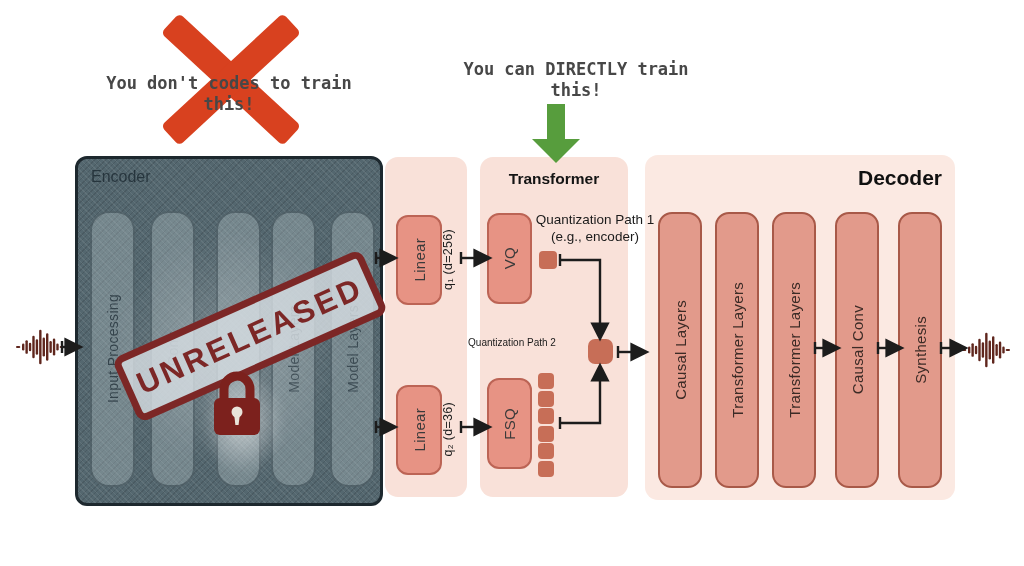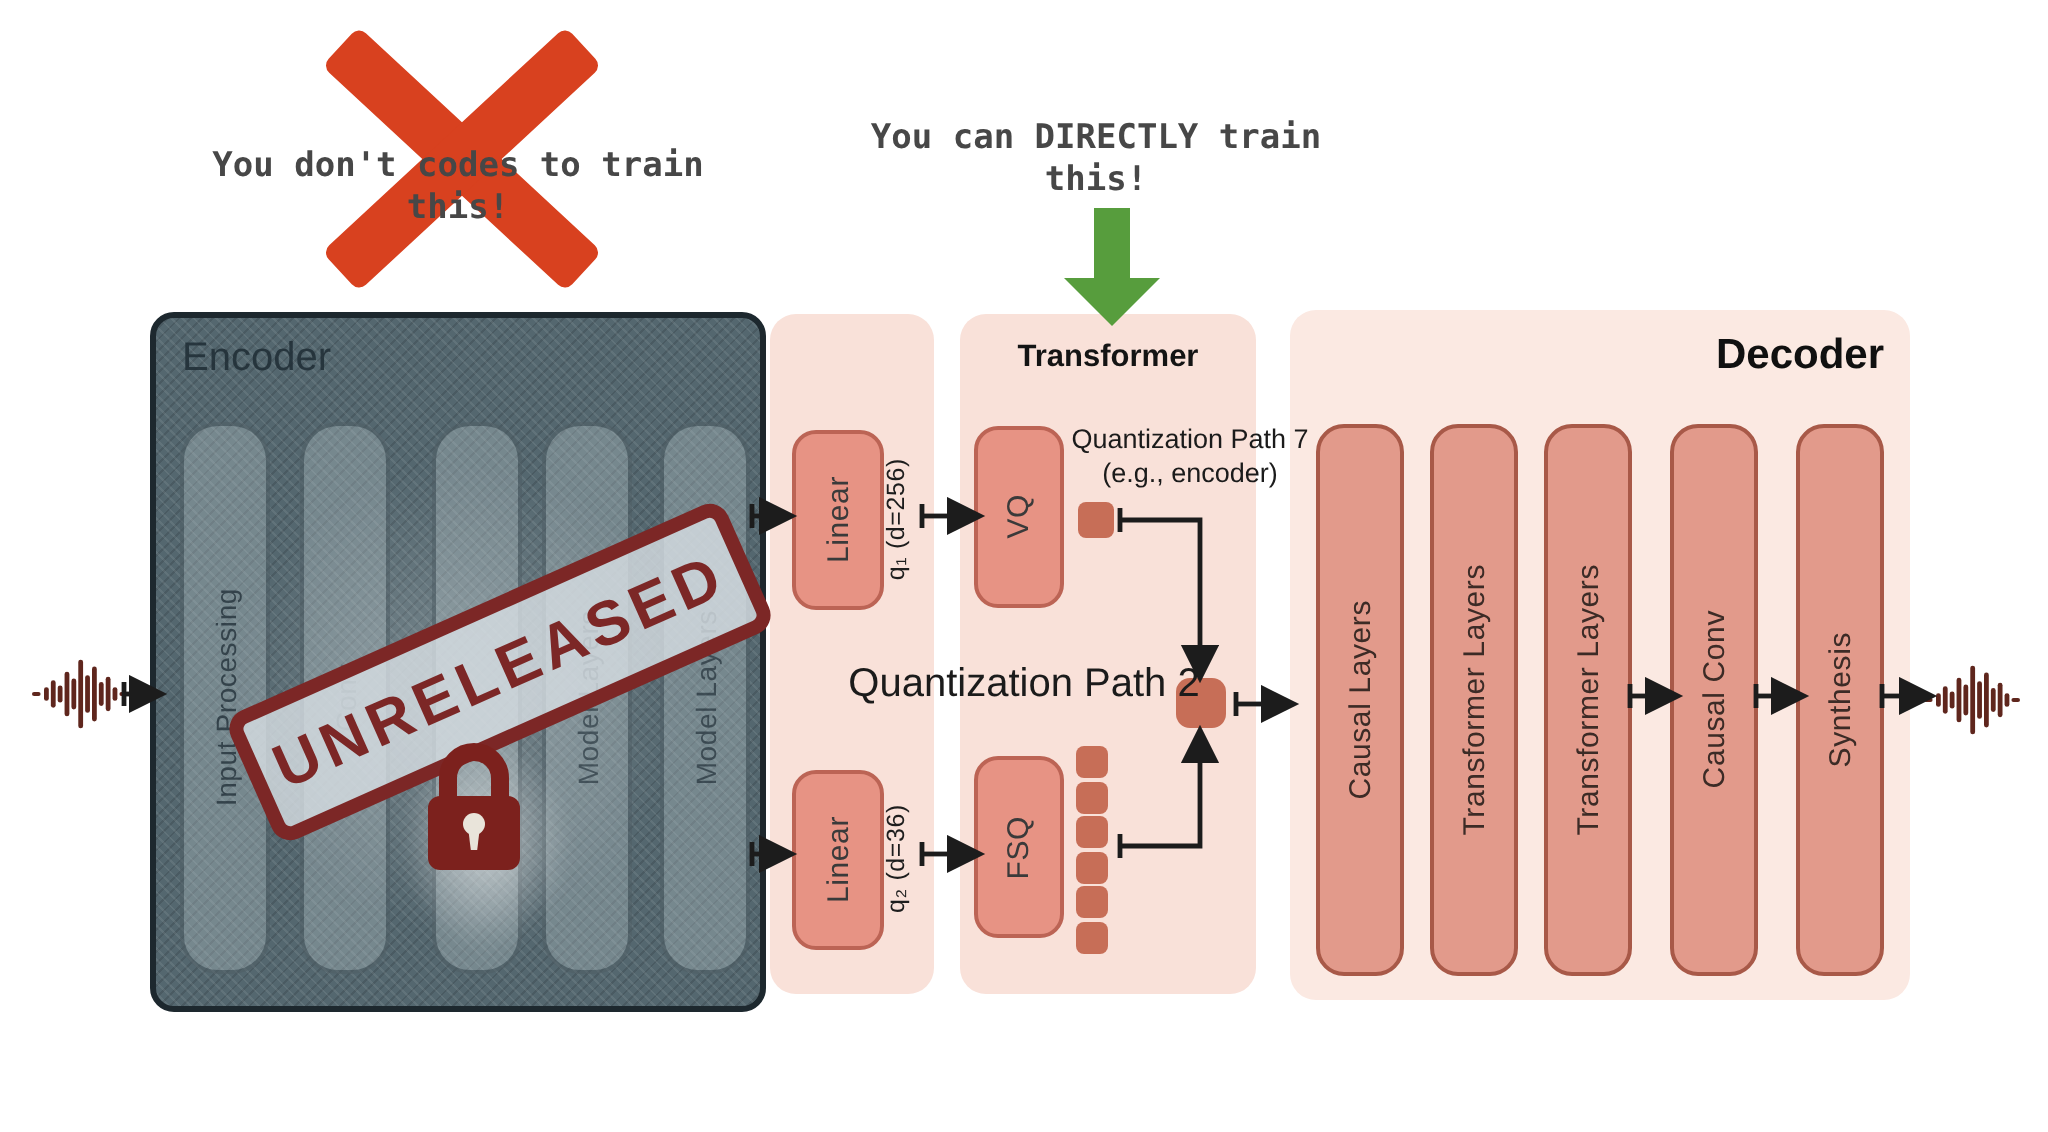--- a/index.html
+++ b/index.html
@@ -37,36 +37,36 @@
          display:flex;align-items:center;justify-content:center;z-index:2;}
   .vtext{writing-mode:vertical-rl;transform:rotate(180deg);font-size:15px;
          color:#3a3a3a;letter-spacing:.3px;white-space:nowrap;}
   .qlabel{position:absolute;width:20px;display:flex;align-items:center;justify-content:center;
           z-index:2;}
   .qlabel .vtext{font-size:12.5px;color:#1d1d1d;}
 
   
   .pathlabel{position:absolute;text-align:center;color:#1b1b1b;z-index:3;}
   #path1-label{left:528px;top:211px;width:134px;font-size:13.5px;line-height:17px;}
-  #path2-label{left:423px;top:333px;width:178px;font-size:20px;line-height:19px;}
+  #path2-label{left:423px;top:333px;width:178px;font-size:10px;line-height:19px;}
   .token{background:var(--token,#c76e57);border-radius:4px;z-index:2;position:absolute;}
   #p1-token{left:539px;top:251px;width:18px;height:18px;}
   #junction-token{left:588px;top:339px;width:25px;height:25px;border-radius:7px;}
   .token-col{position:absolute;left:538px;top:373px;display:flex;flex-direction:column;gap:1.5px;z-index:2;}
   .token-col div{width:16px;height:16px;background:var(--token,#c76e57);border-radius:4px;}
 
   
   #encoder{position:absolute;left:75px;top:156px;width:302px;height:344px;
            background-color:var(--encoder-bg,#54676f);
            background-image:
              radial-gradient(closest-side at 50% 55%, rgba(255,255,255,.22), transparent 75%),
              repeating-linear-gradient(45deg, rgba(255,255,255,.08) 0 1px, transparent 1px 4px),
              repeating-linear-gradient(-45deg, rgba(0,0,0,.12) 0 1px, transparent 1px 4px);
            border:3px solid #1d282e;border-radius:12px;z-index:1;}
-  .enc-title{position:absolute;left:13px;top:9px;font-size:20px;font-weight:500;
+  .enc-title{position:absolute;left:13px;top:9px;font-size:16px;font-weight:500;
              color:#1f2d35;opacity:.85;z-index:1;}
   .enc-bar{position:absolute;top:52px;width:41px;height:272px;
            background:rgba(198,212,216,.30);border:2px solid rgba(12,28,36,.35);
            border-radius:19px;display:flex;align-items:center;justify-content:center;z-index:1;}
   .enc-bar .vtext{font-size:14px;color:#1e2c35;}
   .enc-bar.b1{left:12px;}  .enc-bar.b1 .vtext{opacity:.75;}
   .enc-bar.b2{left:72px;}  .enc-bar.b2 .vtext{opacity:.35;}
   .enc-bar.b3{left:138px;} .enc-bar.b3 .vtext{opacity:0;}
   .enc-bar.b4{left:193px;} .enc-bar.b4 .vtext{opacity:.6;}
   .enc-bar.b5{left:252px;} .enc-bar.b5 .vtext{opacity:.65;}
@@ -106,21 +106,21 @@
 
 <div class="canvas">
 
   <div class="xbar a"></div>
   <div class="xbar b"></div>
   <div class="note" style="left:69px;top:73px;width:320px;">
     <span>You don't codes to train</span>
     <span>this!</span>
   </div>
 
-  <div class="note" style="left:388px;top:59px;width:320px;">
+  <div class="note" style="left:416px;top:59px;width:320px;">
     <span>You can DIRECTLY train</span>
     <span>this!</span>
   </div>
   <svg class="green-arrow" width="62" height="66" viewBox="0 0 62 66">
     <polygon points="22,4 40,4 40,39 55,39 31,63 7,39 22,39" fill="#579d3d"></polygon>
   </svg>
 
   <svg id="wave-in" class="waveform" width="48" height="38" viewBox="0 0 56 44">
     <g fill="#5f261d">
       <rect x="0" y="20.8" width="5" height="2.4" rx="1.2"></rect>
@@ -182,21 +182,21 @@
 
   <div id="quant-panel" class="panel"></div>
   <div class="quant-title">Transformer</div>
   <div class="block" style="left:487px;top:213px;width:41px;height:87px;">
     <span class="vtext">VQ</span>
   </div>
   <div class="block" style="left:487px;top:378px;width:41px;height:87px;">
     <span class="vtext">FSQ</span>
   </div>
   <div class="pathlabel" id="path1-label">
-    <span style="display:block">Quantization Path 7</span>
+    <span style="display:block">Quantization Path 1</span>
     <span style="display:block">(e.g., encoder)</span>
   </div>
   <div class="pathlabel" id="path2-label">
     <span style="display:block">Quantization Path 2</span>
   </div>
   <div class="token" id="p1-token"></div>
   <div class="token-col">
     <div></div>
       <div></div>
     <div></div>

